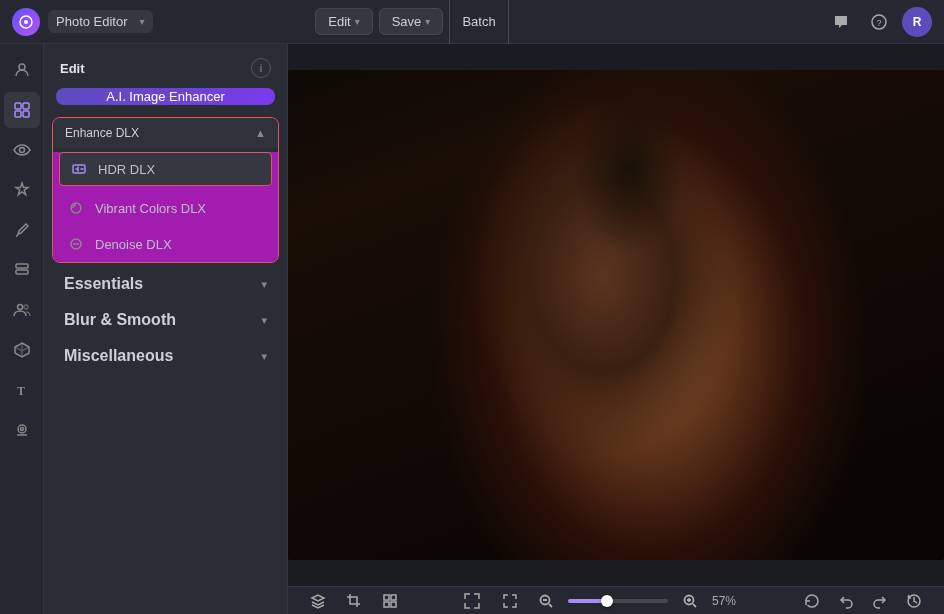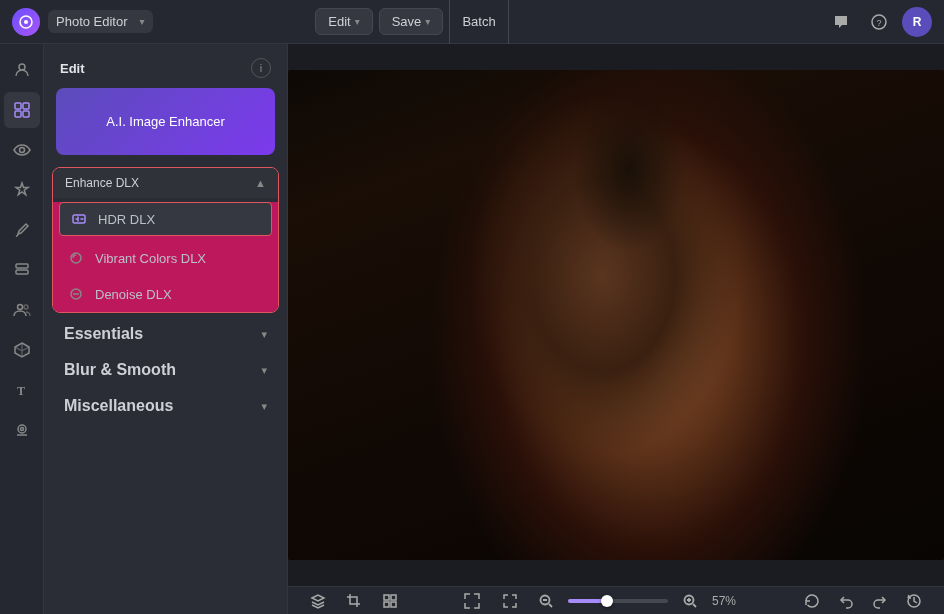--- a/index.html
+++ b/index.html
@@ -179,21 +179,21 @@
       cursor: pointer;
     }
     .ai-btn {
       margin: 0 12px 12px;
       background: linear-gradient(135deg, #5b4cbb, #7c3aed);
       border: none;
       border-radius: 8px;
       color: white;
       font-size: 13px;
       font-weight: 500;
-      padding: 26px 12px;
+      padding: 1px 12px;
       cursor: pointer;
       text-align: center;
       width: calc(100% - 24px);
     }
 
     
     .section {
       margin: 0 0 2px;
     }
     .section-header {
@@ -226,21 +226,21 @@
       padding: 8px 12px;
       background: #2f3239;
       cursor: pointer;
     }
     .enhance-header-label {
       font-size: 12px;
       font-weight: 500;
       color: #cdd0d6;
     }
     .enhance-items {
-      background: #be185d;
+      background: #a21caf;
     }
     .enhance-item {
       display: flex;
       align-items: center;
       gap: 10px;
       padding: 9px 14px;
       cursor: pointer;
       font-size: 13px;
       color: #bbc0c8;
     }

